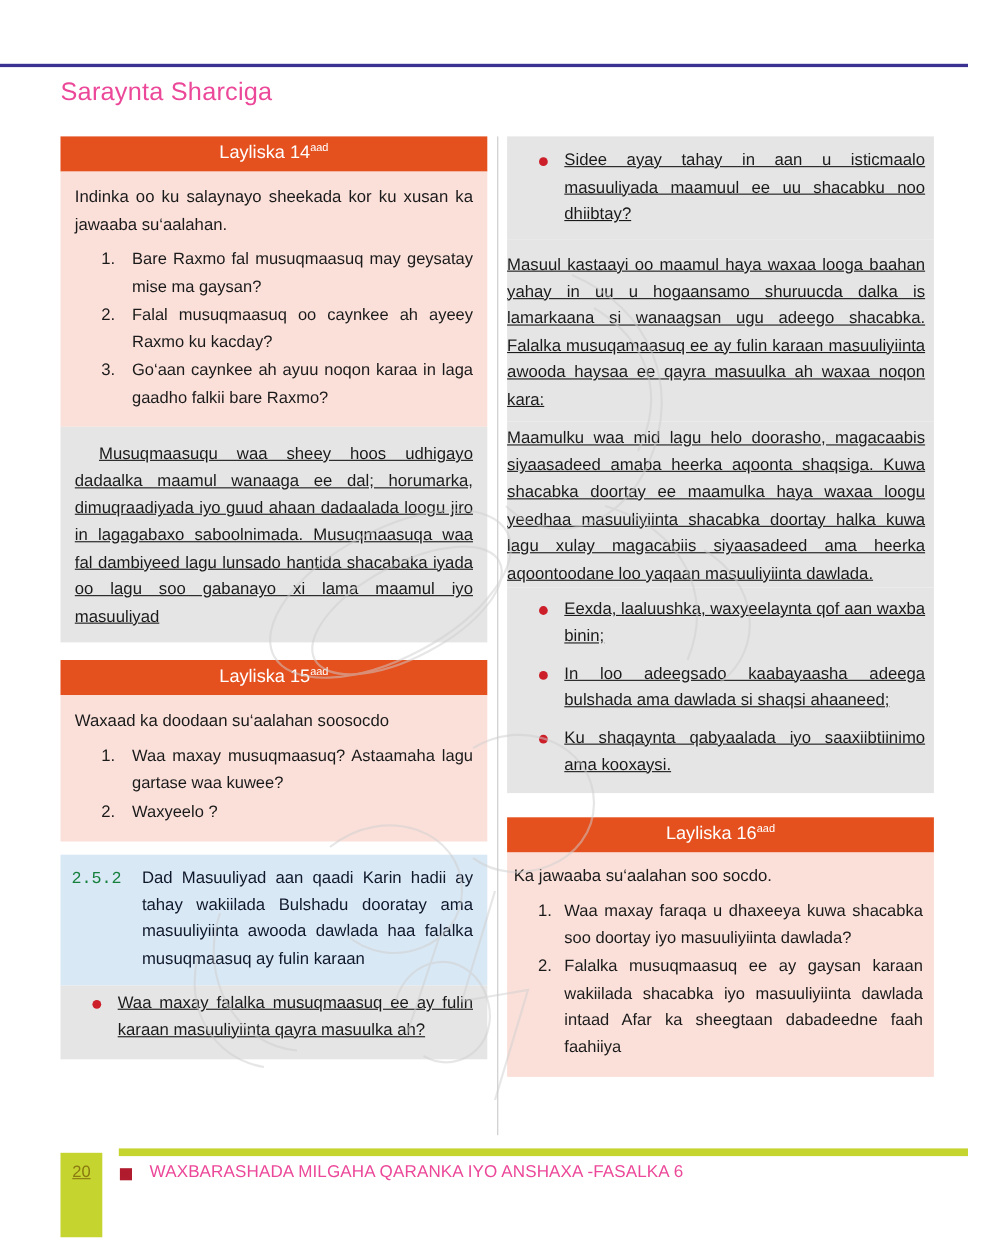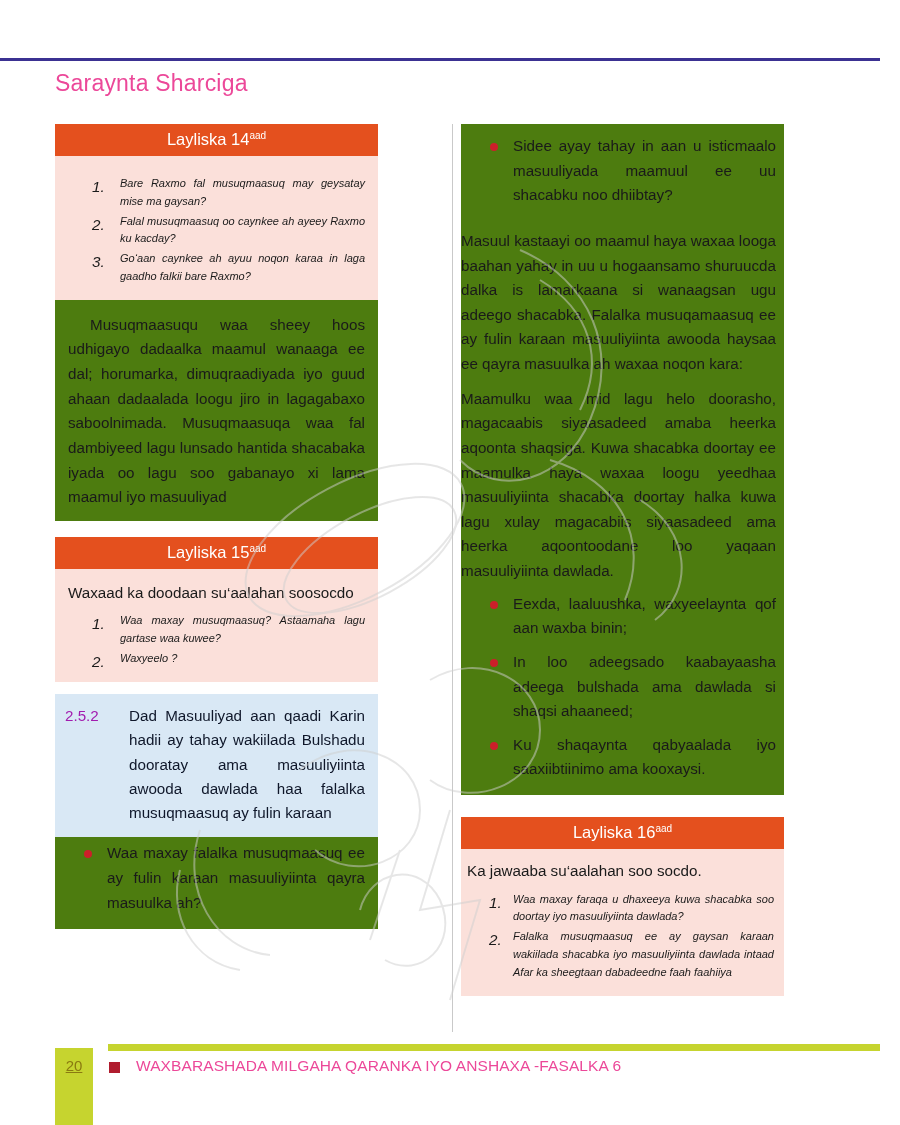--- a/index.html
+++ b/index.html
@@ -52,21 +52,21 @@
     height: 870px;
     pointer-events: none;
     opacity: .5;
     z-index: 5;
   }
 
   
   .col {
     position: absolute;
     top: 124px;
-    width: 323px;
+    width: 388px;
   }
   .col-left  { left: 55px; }
   .col-right { left: 461px; }
 
   .col-divider {
     position: absolute;
     left: 452px;
     top: 124px;
     width: 1px;
     height: 908px;
@@ -85,21 +85,22 @@
   .band sup {
     font-size: 10px;
     vertical-align: super;
     line-height: 0;
   }
 
   .box-pink {
     background: #fbe0da;
   }
   .box-blue {
-    background: #4d7c0f;
+    background: #e5e5e5;
+    text-decoration: underline;
   }
 
   .pad {
     padding: 12px 13px 14px 13px;
   }
 
   p.para {
     margin: 0 0 0 0;
     font-size: 15.2px;
     line-height: 1.62;
@@ -113,25 +114,24 @@
   ol.numlist {
     margin: 7px 0 0 0;
     padding: 0 0 0 0;
     list-style: none;
     counter-reset: li;
   }
   ol.numlist > li {
     counter-increment: li;
     position: relative;
     padding-left: 52px;
-    font-size: 11px;
+    font-size: 15px;
     line-height: 1.62;
     text-align: justify;
     margin-bottom: 2px;
-    font-style: italic;
   }
   ol.numlist > li:last-child { margin-bottom: 0; }
   ol.numlist > li::before {
     content: counter(li) ".";
     position: absolute;
     left: 24px;
     top: 0;
     width: 22px;
     text-align: left;
     font-size: 15.2px;
@@ -167,24 +167,25 @@
 
   
   .sec-wrap {
     display: flex;
     background: #d9e8f5;
     padding: 10px 13px 12px 6px;
   }
   .sec-num {
     flex: 0 0 auto;
     width: 64px;
-    color: #a21caf;
+    color: #15803d;
     font-size: 15.2px;
     line-height: 1.6;
     padding-left: 4px;
+    font-family: Liberation Mono, monospace;
   }
   .sec-body {
     flex: 1 1 auto;
     color: #0f172a;
     font-size: 15.2px;
     line-height: 1.6;
     text-align: justify;
   }
 
   .gap-sm { height: 12px; }
@@ -263,20 +264,21 @@
     </g>
   </svg>
 
   <div class="col-divider"></div>
 
   <div class="col col-left">
 
     <div>
       <div class="band"><span>Layliska 14</span><sup>aad</sup></div>
       <div class="box-pink pad">
+        <p class="para">Indinka oo ku salaynayo sheekada kor ku xusan ka jawaaba su‘aalahan.</p>
         <ol class="numlist">
           <li>Bare Raxmo fal musuqmaasuq may geysatay mise ma gaysan?</li>
           <li>Falal musuqmaasuq oo caynkee ah ayeey Raxmo ku kacday?</li>
           <li>Go‘aan caynkee ah ayuu noqon karaa in laga gaadho falkii bare Raxmo?</li>
         </ol>
       </div>
     </div>
 
     <div class="box-blue pad" style="padding-top:13px;padding-bottom:11px;margin-top:0px;">
       <p class="para indent">Musuqmaasuqu waa sheey hoos udhigayo dadaalka maamul wanaaga ee dal; horumarka, dimuqraadiyada iyo guud ahaan dadaalada loogu jiro in lagagabaxo saboolnimada. Musuqmaasuqa waa fal dambiyeed lagu lunsado hantida shacabaka iyada oo lagu soo gabanayo xi lama maamul iyo masuuliyad</p>

